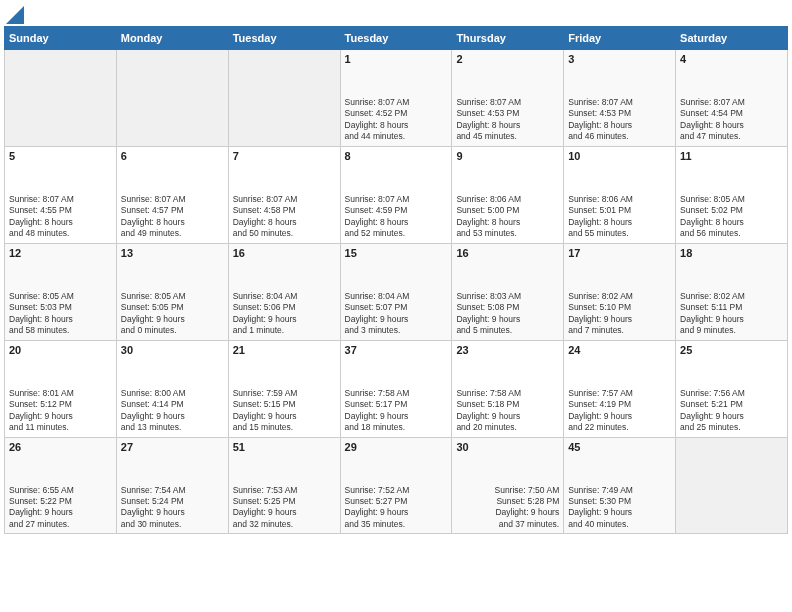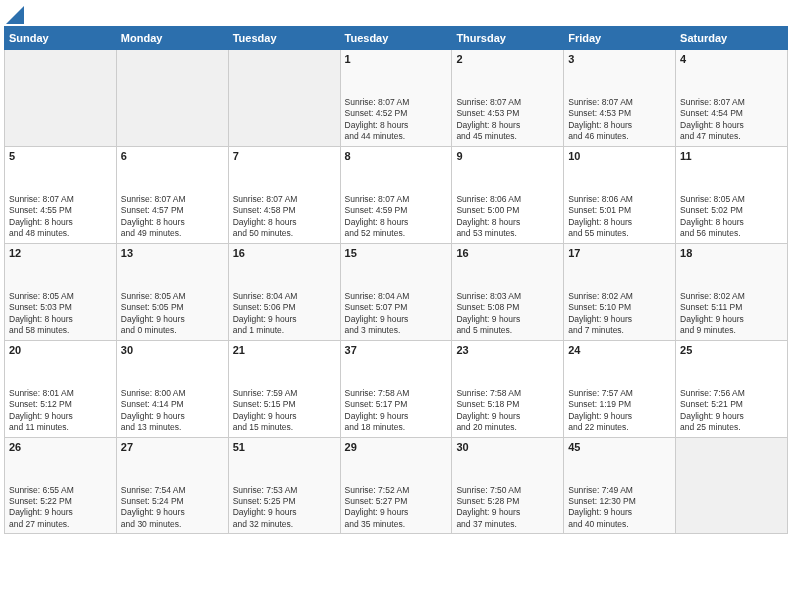--- a/index.html
+++ b/index.html
@@ -297,21 +297,21 @@
           <td>
             <div class="day-number">23</div>
             <div class="day-info" style="white-space: pre-line;">Sunrise: 7:58 AM
 Sunset: 5:18 PM
 Daylight: 9 hours
 and 20 minutes.</div>
           </td>
           <td>
             <div class="day-number">24</div>
             <div class="day-info" style="white-space: pre-line;">Sunrise: 7:57 AM
-Sunset: 1:19 PM
+Sunset: 4:19 PM
 Daylight: 9 hours
 and 22 minutes.</div>
           </td>
           <td>
             <div class="day-number">25</div>
             <div class="day-info" style="white-space: pre-line;">Sunrise: 7:56 AM
 Sunset: 5:21 PM
 Daylight: 9 hours
 and 25 minutes.</div>
           </td>
@@ -340,29 +340,29 @@
           </td>
           <td>
             <div class="day-number">29</div>
             <div class="day-info" style="white-space: pre-line;">Sunrise: 7:52 AM
 Sunset: 5:27 PM
 Daylight: 9 hours
 and 35 minutes.</div>
           </td>
           <td>
             <div class="day-number">30</div>
-            <div class="day-info" style="white-space: pre-line;">Sunrise: 7:50 AM
+            <div class="day-info" style="white-space: pre-line; text-align: right;">Sunrise: 7:50 AM
 Sunset: 5:28 PM
 Daylight: 9 hours
 and 37 minutes.</div>
           </td>
           <td>
             <div class="day-number">45</div>
             <div class="day-info" style="white-space: pre-line;">Sunrise: 7:49 AM
-Sunset: 12:30 PM
+Sunset: 5:30 PM
 Daylight: 9 hours
 and 40 minutes.</div>
           </td>
           <td class="empty-cell"></td>
         </tr>
       </tbody>
   </table>
 </div>
 
 </body></html>

